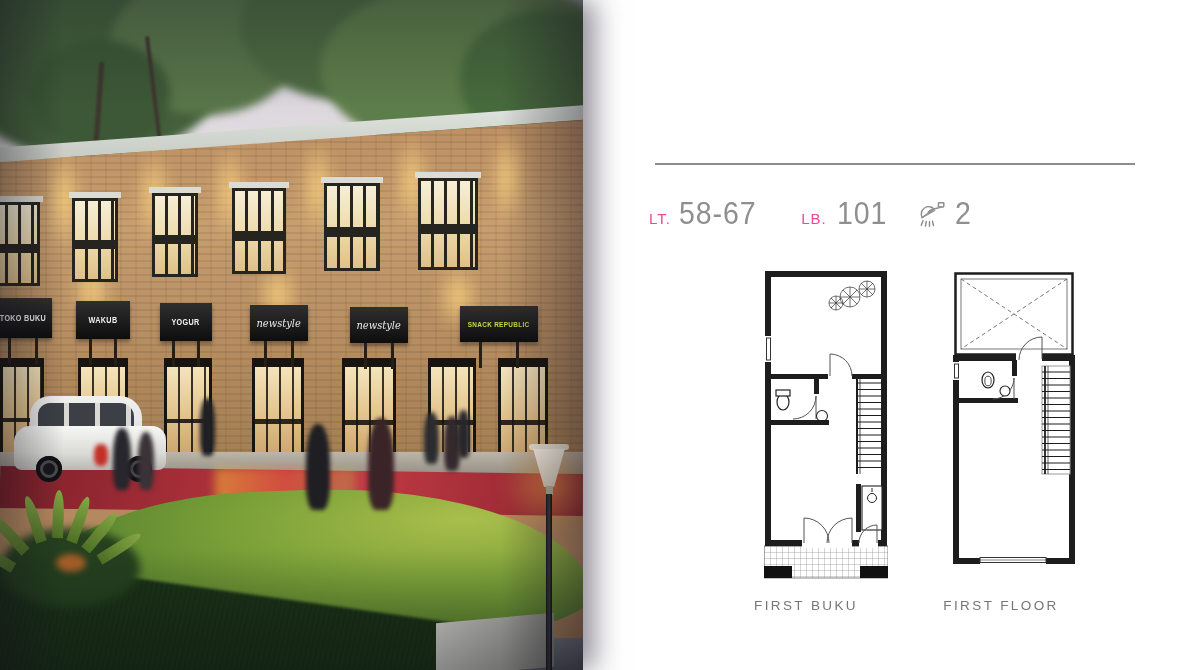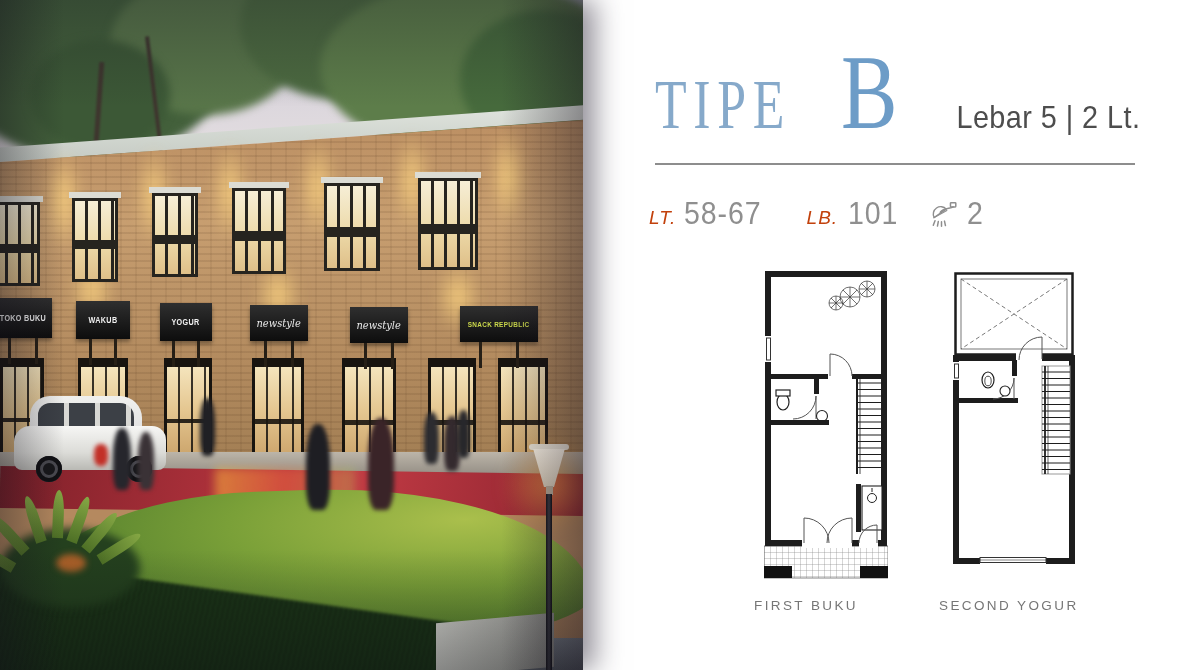--- a/index.html
+++ b/index.html
@@ -142,21 +142,21 @@
   
   .panel{position:absolute;left:583px;top:0;width:617px;height:670px;background:#fff;z-index:1;}
   .title-row{position:absolute;left:72px;top:44px;right:60px;display:flex;align-items:baseline;}
   .t-tipe{font-family:"Liberation Serif",serif;font-size:70px;letter-spacing:9px;color:#86a9ca;
      transform:scaleX(.74);transform-origin:left bottom;line-height:1;}
   .t-b{font-family:"Liberation Serif",serif;font-size:106px;color:#6d9cc7;line-height:.92;
      transform:scaleX(.8);transform-origin:left bottom;margin-left:2px;}
   .t-sub{margin-left:auto;font-size:32px;color:#4d4d4d;letter-spacing:.5px;transform:scaleX(.9);transform-origin:right bottom;white-space:nowrap;}
   .divider{position:absolute;left:72px;top:163px;width:480px;height:2px;background:#8d8d8d;}
   .specs{position:absolute;left:66px;top:196px;display:flex;align-items:baseline;color:#8f8f8f;}
-  .spec-label{font-size:19px;letter-spacing:1px;color:#c2410c;font-style:italic;}
+  .spec-label{font-size:15px;letter-spacing:1px;color:#ec4899;}
   .spec-value{font-size:31px;letter-spacing:1px;transform:scaleX(.92);transform-origin:left bottom;white-space:nowrap;}
   .gap1{width:8px;} .gap2{width:38px;} .gap3{width:10px;} .gap4{width:24px;} .gap5{width:8px;}
   .shower-wrap{align-self:center;transform:translateY(4px);}
   .plan-svg{position:absolute;}
   .plan-label{position:absolute;top:598px;width:124px;text-align:center;font-size:13.5px;
      letter-spacing:2.4px;color:#767676;white-space:nowrap;}
 </style>
 </head>
 <body>
 
@@ -299,25 +299,20 @@
 
     <div class="lamp lamp-glow"></div>
     <div class="lamp lamp-cap"></div>
     <div class="lamp lamp-cone"></div>
     <div class="lamp lamp-stem"></div>
     <div class="lamp lamp-pole"></div>
   </div>
 
   <div class="panel">
 
-    <div class="title-row">
-      <span class="t-tipe">TIPE</span>
-      <span class="t-b">B</span>
-      <span class="t-sub">Lebar 5 | 2 Lt.</span>
-    </div>
 
     <div class="divider"></div>
 
     <div class="specs">
       <span class="spec-label">LT.</span>
       <span class="gap1"></span>
       <span class="spec-value">58-67</span>
       <span class="gap2"></span>
       <span class="spec-label">LB.</span>
       <span class="gap3"></span>
@@ -402,15 +397,15 @@
       <rect x="2.5" y="94" width="4" height="14" fill="#fff" stroke="#333" stroke-width="1"></rect>
       <g stroke="#1d1d1d">
         <rect x="90" y="96" width="28" height="108" fill="#fff" stroke="#999" stroke-width="1"></rect>
         <path d="M93,96 V204" stroke-width="1.8"></path>
         <path d="M96,96 V204" stroke-width="0.7"></path>
         <path d="M90,102 H118 M90,108.5 H118 M90,115 H118 M90,121.5 H118 M90,128 H118 M90,134.5 H118 M90,141 H118 M90,147.5 H118 M90,154 H118 M90,160.5 H118 M90,167 H118 M90,173.5 H118 M90,180 H118 M90,186.5 H118 M90,193 H118 M90,199.5 H118" stroke-width="1"></path>
       </g>
     </svg>
 
     <div class="plan-label" style="left:161px;">FIRST BUKU</div>
-    <div class="plan-label" style="left:356px;">SECOND YOGUR</div>
+    <div class="plan-label" style="left:356px;">FIRST FLOOR</div>
   </div>
 </div>
 
 </body></html>

